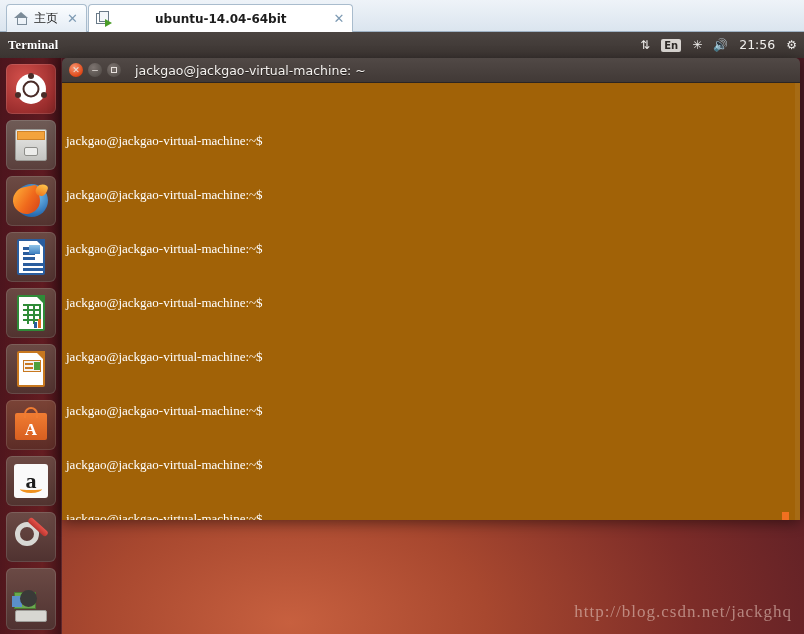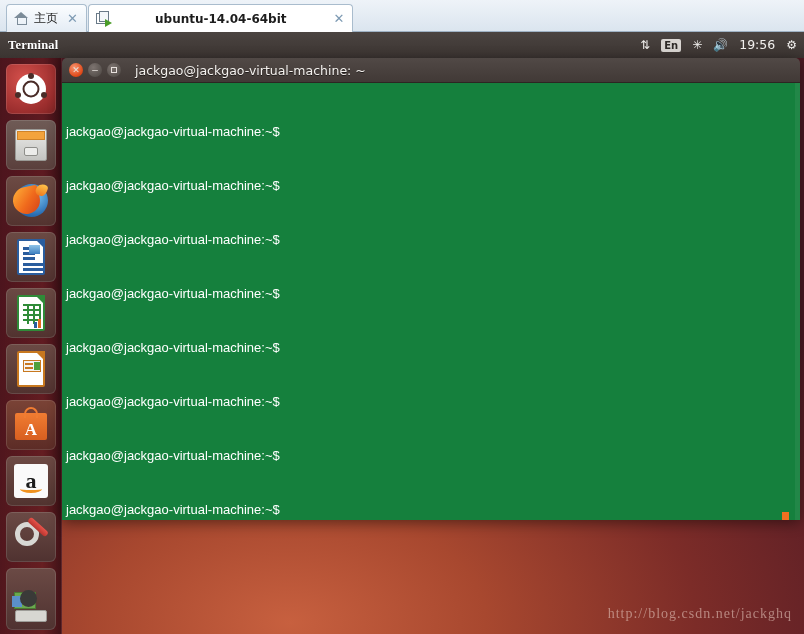--- a/index.html
+++ b/index.html
@@ -65,21 +65,21 @@
   .ind-clock{ font-size:12.5px; }
 
   
   .desktop{
     position:absolute; left:0; top:58px; width:804px; height:576px;
     background:
       radial-gradient(ellipse 700px 420px at 36% 98%, #c7603f 0%, #a8482f 28%, #7c2c28 58%, #5d1f26 82%, #4b1a23 100%);
   }
   .watermark{
     position:absolute; right:12px; bottom:12px;
-    font-family:"Liberation Serif", serif; font-size:14px;
+    font-family:"Liberation Serif", serif; font-size:17px;
     color:rgba(222,190,180,.62); letter-spacing:1px; white-space:nowrap;
   }
 
   
   .launcher{
     position:absolute; left:0; top:58px; width:62px; height:576px;
     background:linear-gradient(90deg, rgba(76,20,28,.93), rgba(96,26,32,.88) 70%, rgba(60,16,22,.95));
     border-right:1px solid rgba(255,255,255,.07);
   }
   .lnk{
@@ -152,22 +152,22 @@
   .btn-min{ background:radial-gradient(circle at 38% 32%, #7d7470, #56504c 75%); }
   .btn-max{ background:radial-gradient(circle at 38% 32%, #7d7470, #56504c 75%); }
   .btn span{position:absolute;left:50%;top:50%;transform:translate(-50%,-50%);color:#e7e1dd;font-size:9px;line-height:1;}
   .btn-max span{width:6px;height:6px;border:1.3px solid #e7e1dd;transform:translate(-50%,-50%);}
   .term-name{
     margin-left:9px; color:#f4f1ee; font-size:12.5px; font-weight:normal;
     font-family:"DejaVu Sans",sans-serif; text-shadow:0 1px 0 rgba(0,0,0,.55);
   }
   .term-body{
     position:relative; height:437px;
-    background:#15803d; padding:4px 0 0 4px;
-    font-family:Liberation Sans, sans-serif;
+    background:#a16207; padding:13px 0 0 4px;
+    font-family:Liberation Serif, serif;
     font-size:13px; line-height:18px; color:#ffffff;
     white-space:pre; overflow:hidden;
   }
   .term-body .ln{ height:18px; }
   .cursor{
     position:absolute; right:11px; top:429px;
     width:7px; height:31px; background:#f07020;
   }
   .term-scroll{
     position:absolute; right:0; top:25px; width:5px; height:437px;
@@ -199,21 +199,21 @@
     </div>
   </div>
 
   <div class="panel">
     <span class="panel-title">Terminal</span>
     <div class="panel-right">
       <span class="ind">⇅</span>
       <span class="ind ind-kbd">En</span>
       <span class="ind">✳</span>
       <span class="ind">🔊</span>
-      <span class="ind ind-clock">19:56</span>
+      <span class="ind ind-clock">21:56</span>
       <span class="ind">⚙</span>
     </div>
   </div>
 
   <div class="desktop">
     <div class="watermark">http://blog.csdn.net/jackghq</div>
   </div>
 
   <div class="launcher">
 

